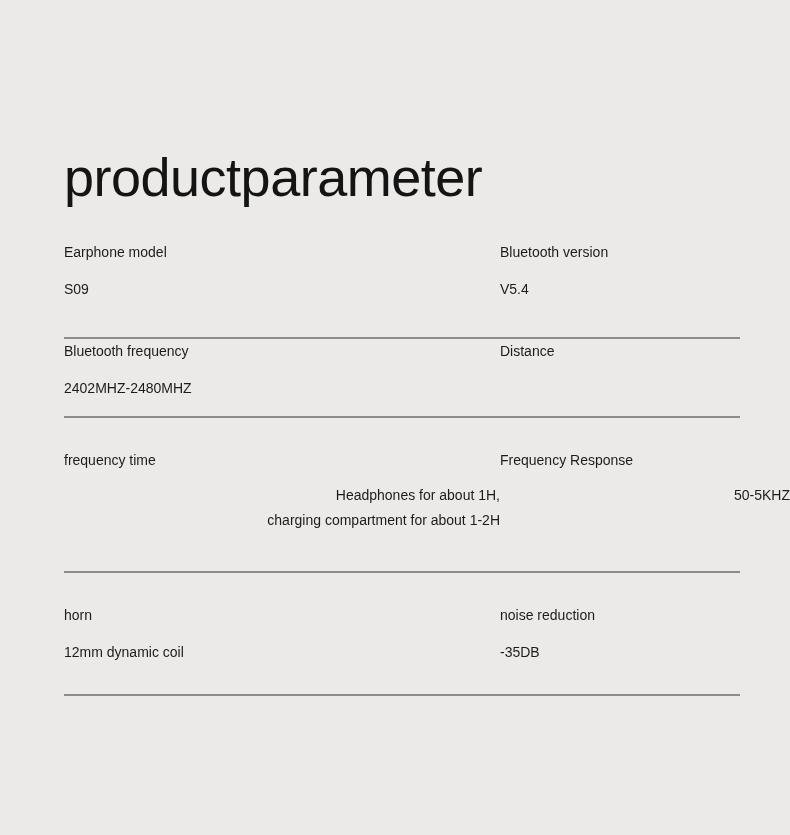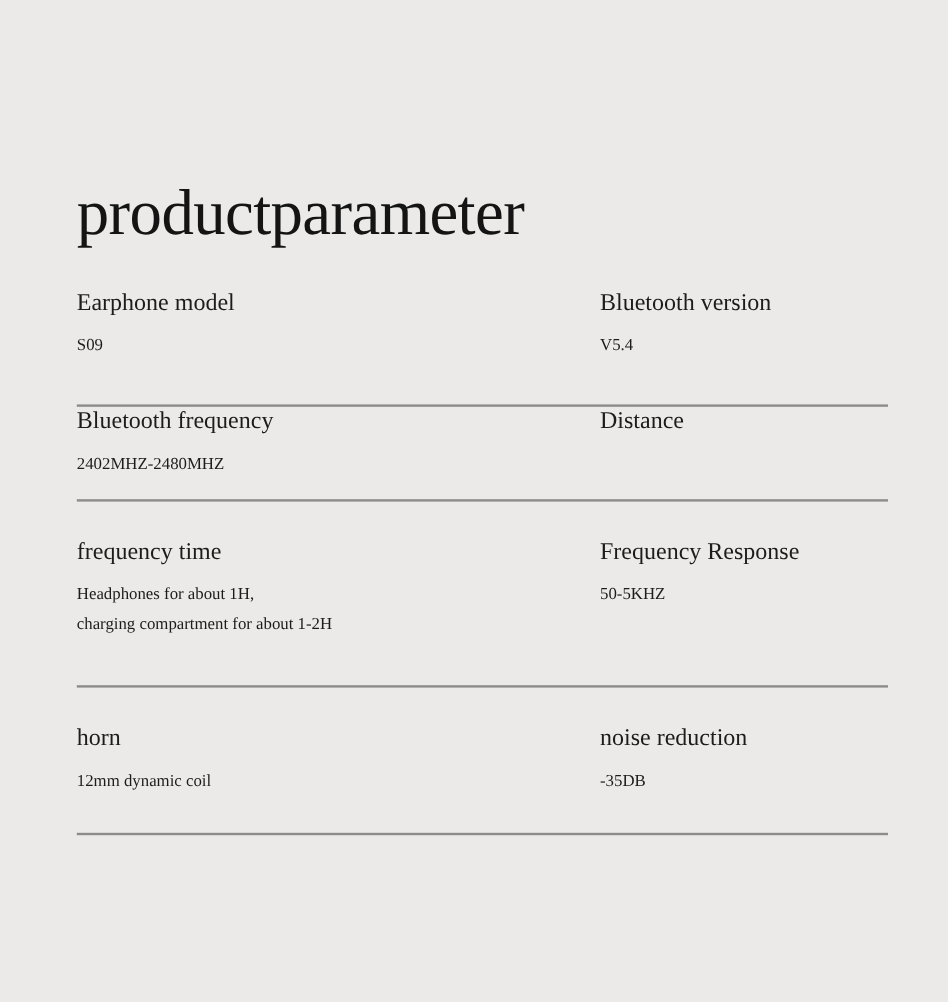--- a/index.html
+++ b/index.html
@@ -12,21 +12,20 @@
     background: #ebeae8;
     font-family: "Liberation Sans", "DejaVu Sans", sans-serif;
     color: #1a1a1a;
     overflow: hidden;
   }
   .page {
     position: relative;
     width: 790px;
     height: 734px;
     box-sizing: border-box;
-    font-family: Liberation Serif, serif;
   }
   .page-title {
     position: absolute;
     left: 64px;
     top: 112px;
     font-size: 54px;
     font-weight: 400;
     letter-spacing: -0.5px;
     line-height: 1.1;
     color: #141414;
@@ -51,36 +50,36 @@
     box-sizing: border-box;
   }
   .cell-left {
     width: 436px;
     flex: 0 0 436px;
   }
   .cell-right {
     flex: 1 1 auto;
   }
   .cell-label {
-    font-size: 20px;
+    font-size: 14px;
     line-height: 24px;
     color: #1c1c1c;
     white-space: pre-line;
   }
   .cell-value {
     font-size: 14px;
     line-height: 24px;
     color: #1c1c1c;
     margin-top: 13px;
     white-space: pre-line;
   }
   .row-1 .cell-value,
   .row-2 .cell-value,
   .row-4 .cell-value { margin-top: 13px; }
-  .row-3 .cell-value { margin-top: 11px; line-height: 25px; }
+  .row-3 .cell-value { margin-top: 11px; line-height: 25px; text-align: right; }
   .divider {
     height: 2px;
     background: #8d8c8a;
     margin-left: 64px;
     margin-right: 50px;
   }
   .row-1 { padding-top: 0px; }
   .row-1 .divider { margin-top: 36px; }
   .row-2 { }
   .row-2 .divider { margin-top: 16px; }

